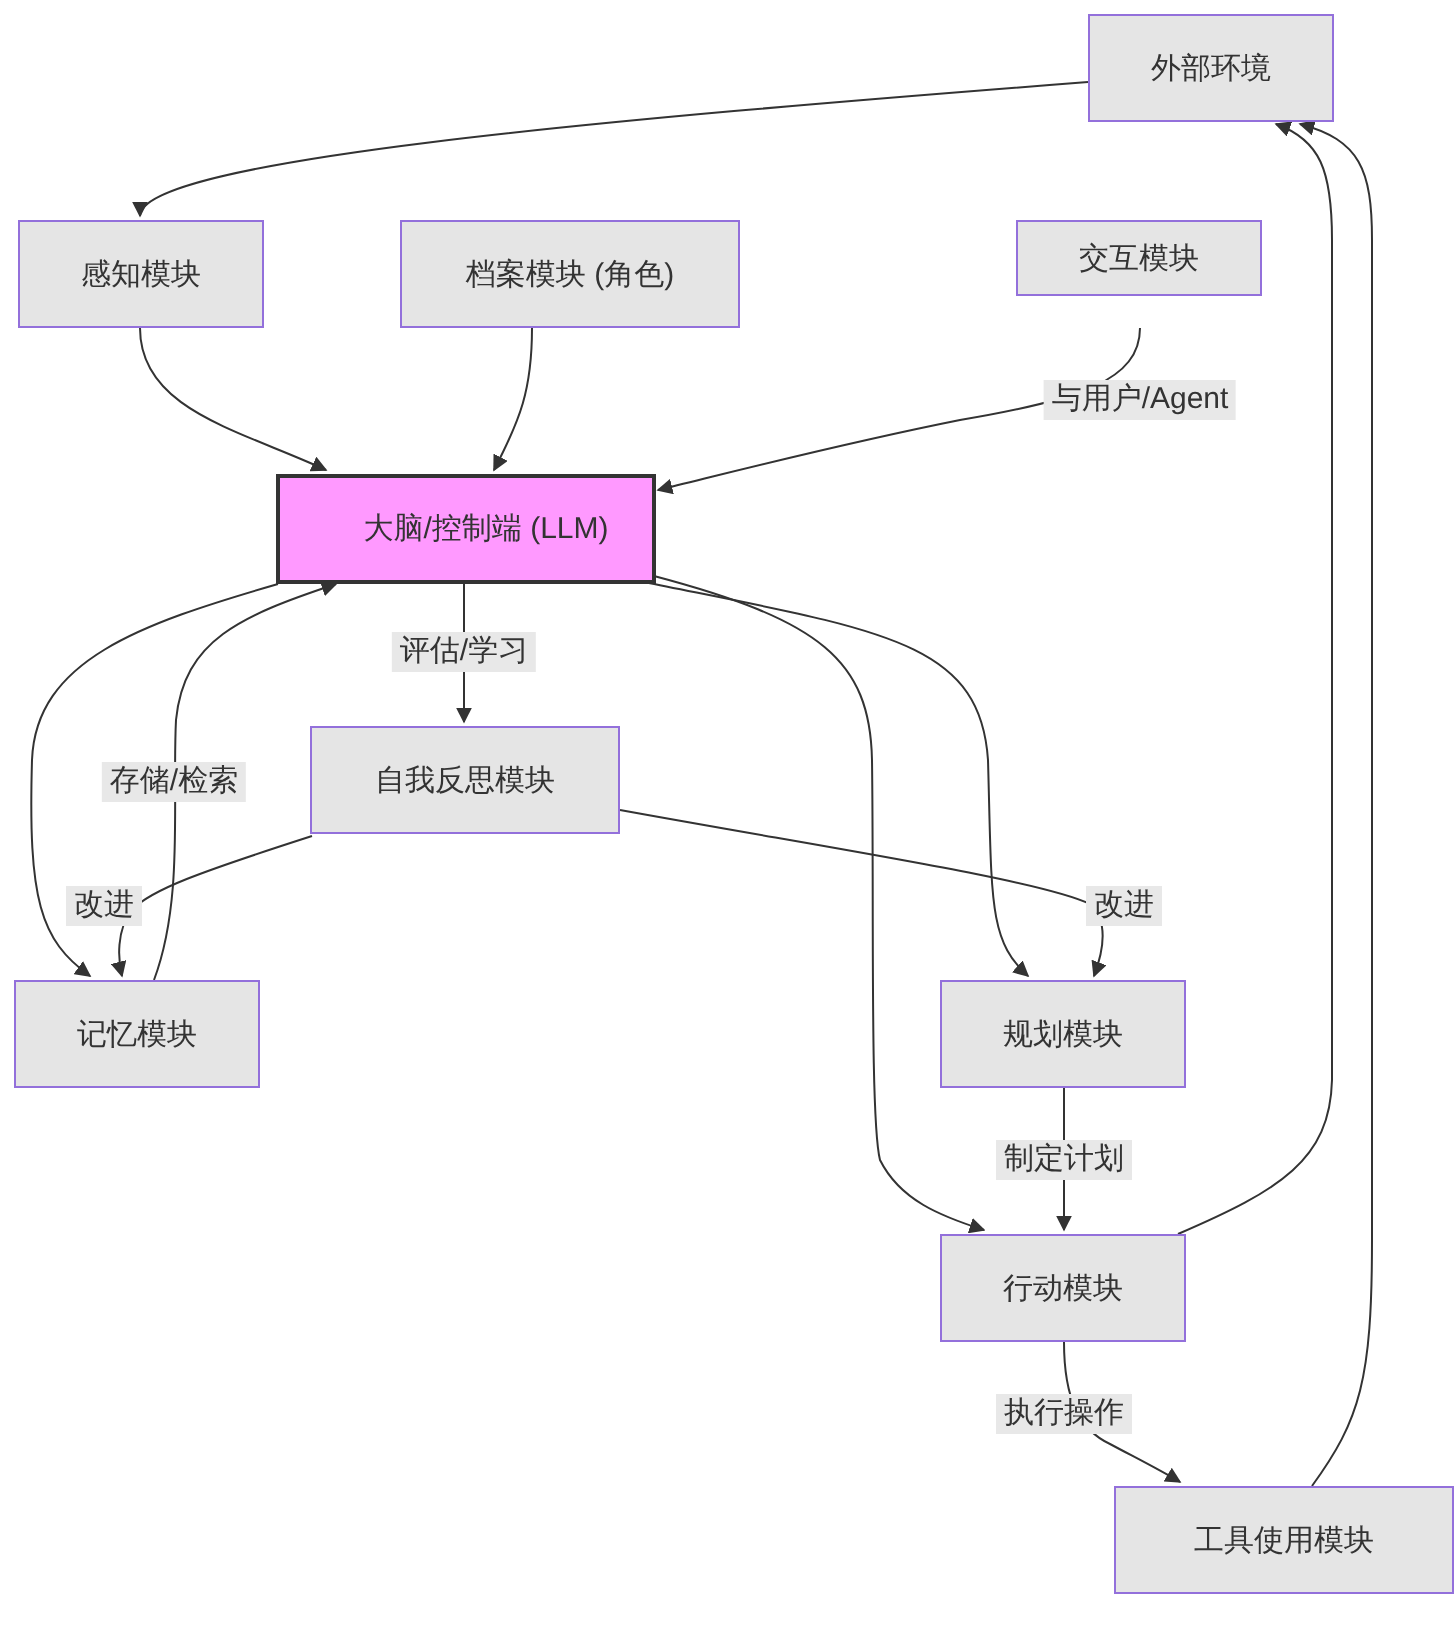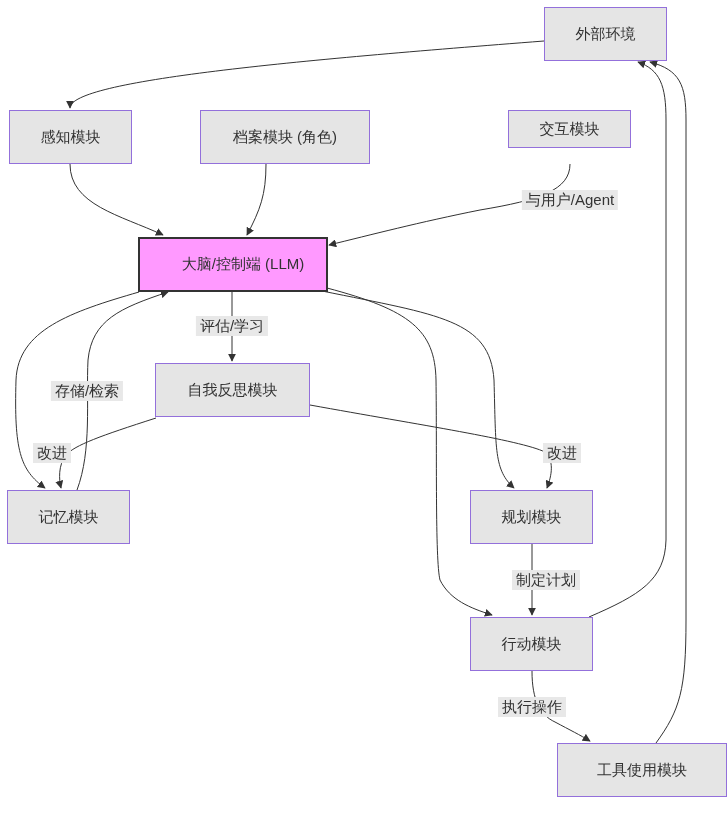--- a/index.html
+++ b/index.html
@@ -50,14 +50,14 @@
 <div class="node" style="left:7px;top:490px;width:123px;height:54px;">记忆模块</div>
 <div class="node" style="left:470px;top:490px;width:123px;height:54px;">规划模块</div>
 <div class="node" style="left:470px;top:617px;width:123px;height:54px;">行动模块</div>
 <div class="node" style="left:557px;top:743px;width:170px;height:54px;">工具使用模块</div>
 
 <div class="elabel" style="left:570px;top:200px;">与用户/Agent</div>
 <div class="elabel" style="left:232px;top:326px;text-align:right;">评估/学习</div>
 <div class="elabel" style="left:87px;top:391px;">存储/检索</div>
 <div class="elabel" style="left:52px;top:453px;">改进</div>
 <div class="elabel" style="left:562px;top:453px;">改进</div>
-<div class="elabel" style="left:532px;top:580px;margin-left:14px;">制定计划</div>
+<div class="elabel" style="left:532px;top:580px;">制定计划</div>
 <div class="elabel" style="left:532px;top:707px;">执行操作</div>
 
 </body></html>

